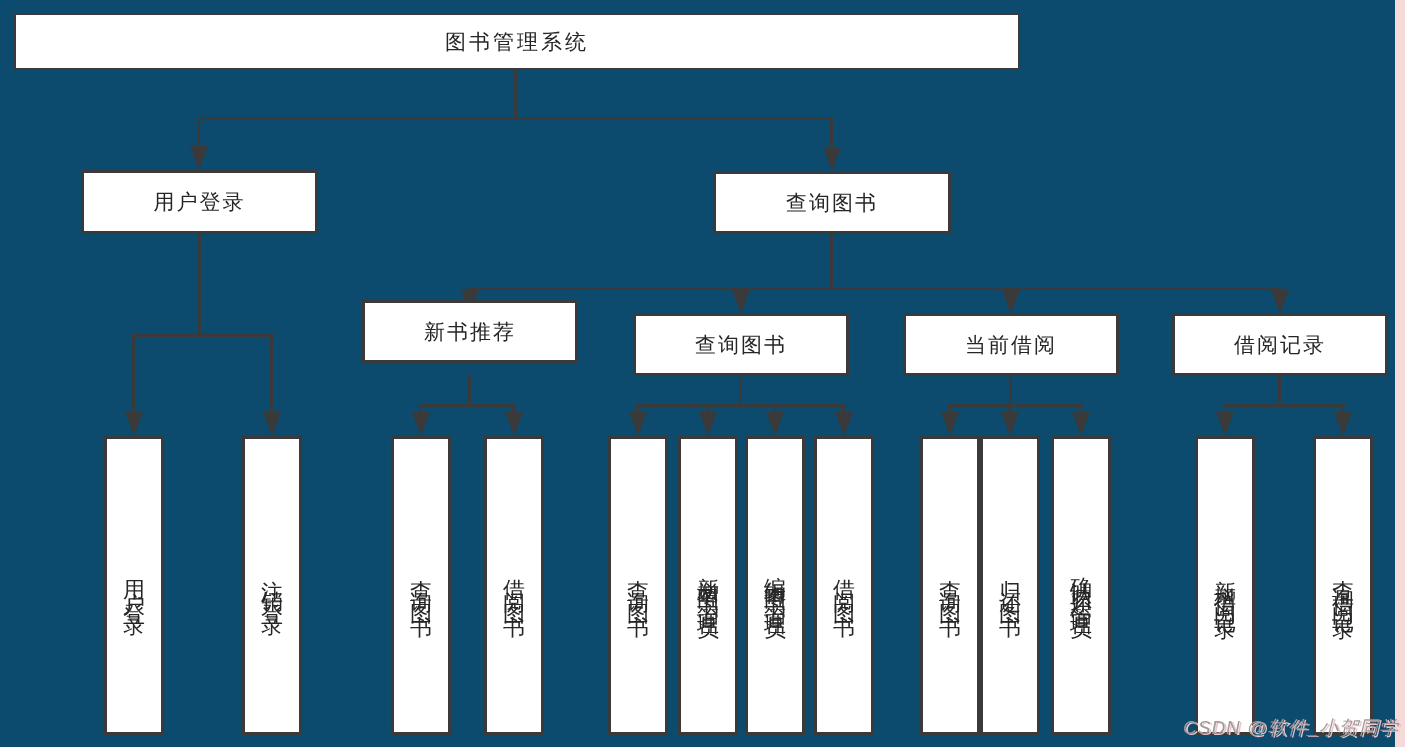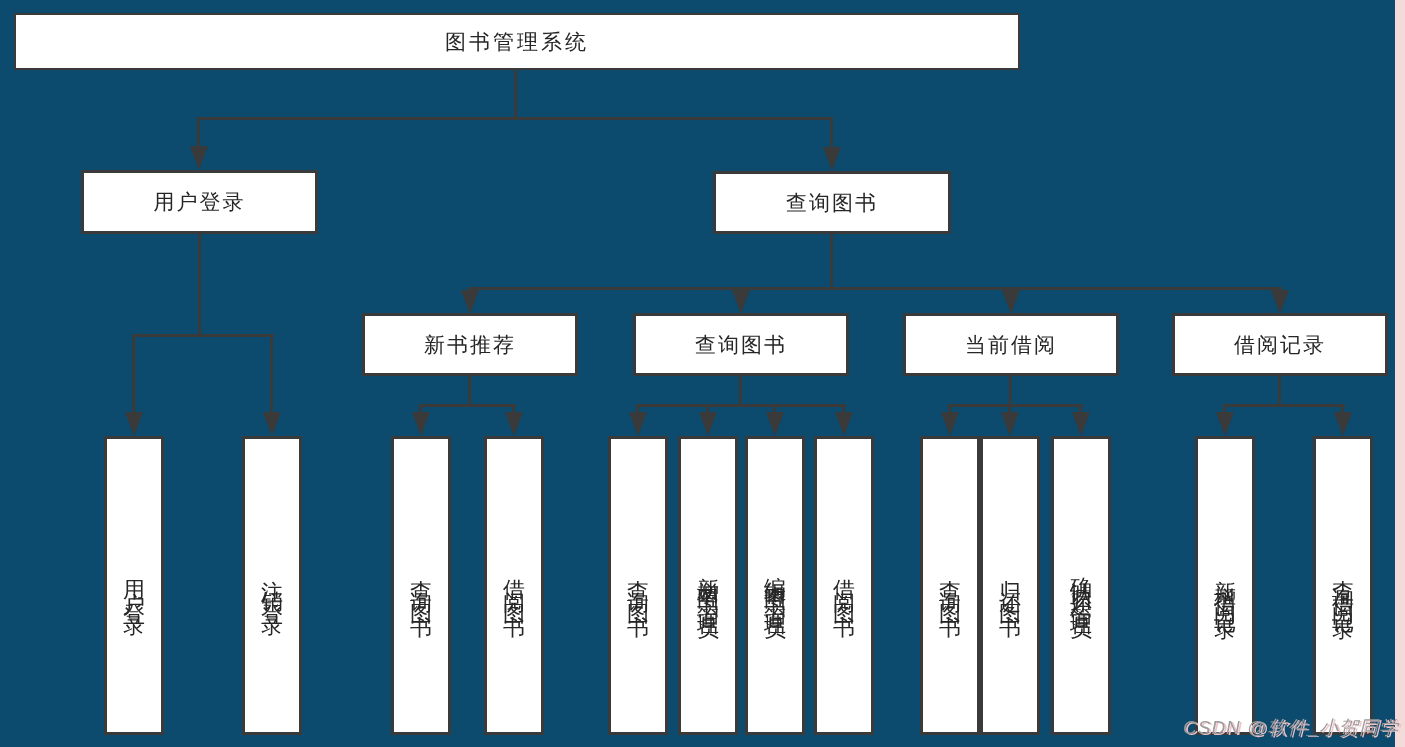--- a/index.html
+++ b/index.html
@@ -84,21 +84,21 @@
   <div class="arr" style="left:125px;top:334px;height:102px;"></div>
   <div class="arr" style="left:263px;top:334px;height:102px;"></div>
 
   <div class="vl" style="left:830px;top:234px;height:56px;"></div>
   <div class="hl" style="left:469px;top:287px;width:813px;"></div>
   <div class="arr" style="left:461px;top:287px;height:27px;"></div>
   <div class="arr" style="left:732px;top:287px;height:27px;"></div>
   <div class="arr" style="left:1002px;top:287px;height:27px;"></div>
   <div class="arr" style="left:1271px;top:287px;height:27px;"></div>
 
-  <div class="box" style="left:362px;top:313px;width:216px;height:63px;font-family:Liberation Mono, monospace;">新书推荐</div>
+  <div class="box" style="left:362px;top:300px;width:216px;height:63px;font-family:Liberation Mono, monospace;">新书推荐</div>
   <div class="box" style="left:633px;top:313px;width:216px;height:63px;">查询图书</div>
   <div class="box" style="left:903px;top:313px;width:216px;height:63px;">当前借阅</div>
   <div class="box" style="left:1172px;top:313px;width:216px;height:63px;">借阅记录</div>
 
   <div class="vl" style="left:468px;top:376px;height:31px;"></div>
   <div class="hl" style="left:419px;top:404px;width:97px;"></div>
   <div class="arr" style="left:412px;top:404px;height:32px;"></div>
   <div class="arr" style="left:505px;top:404px;height:32px;"></div>
 
   <div class="vl" style="left:739px;top:376px;height:31px;"></div>

